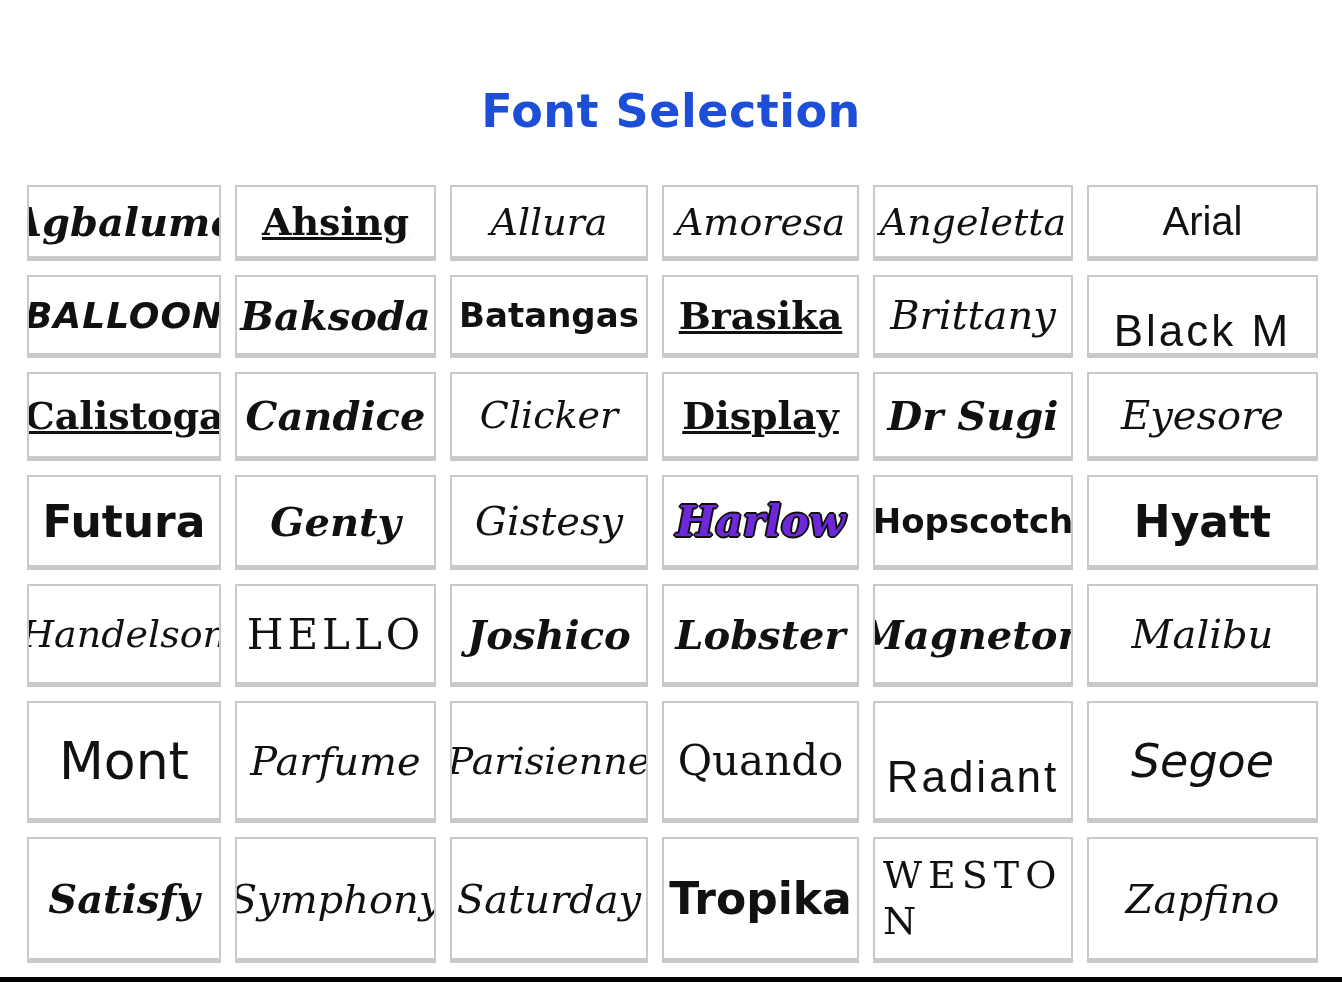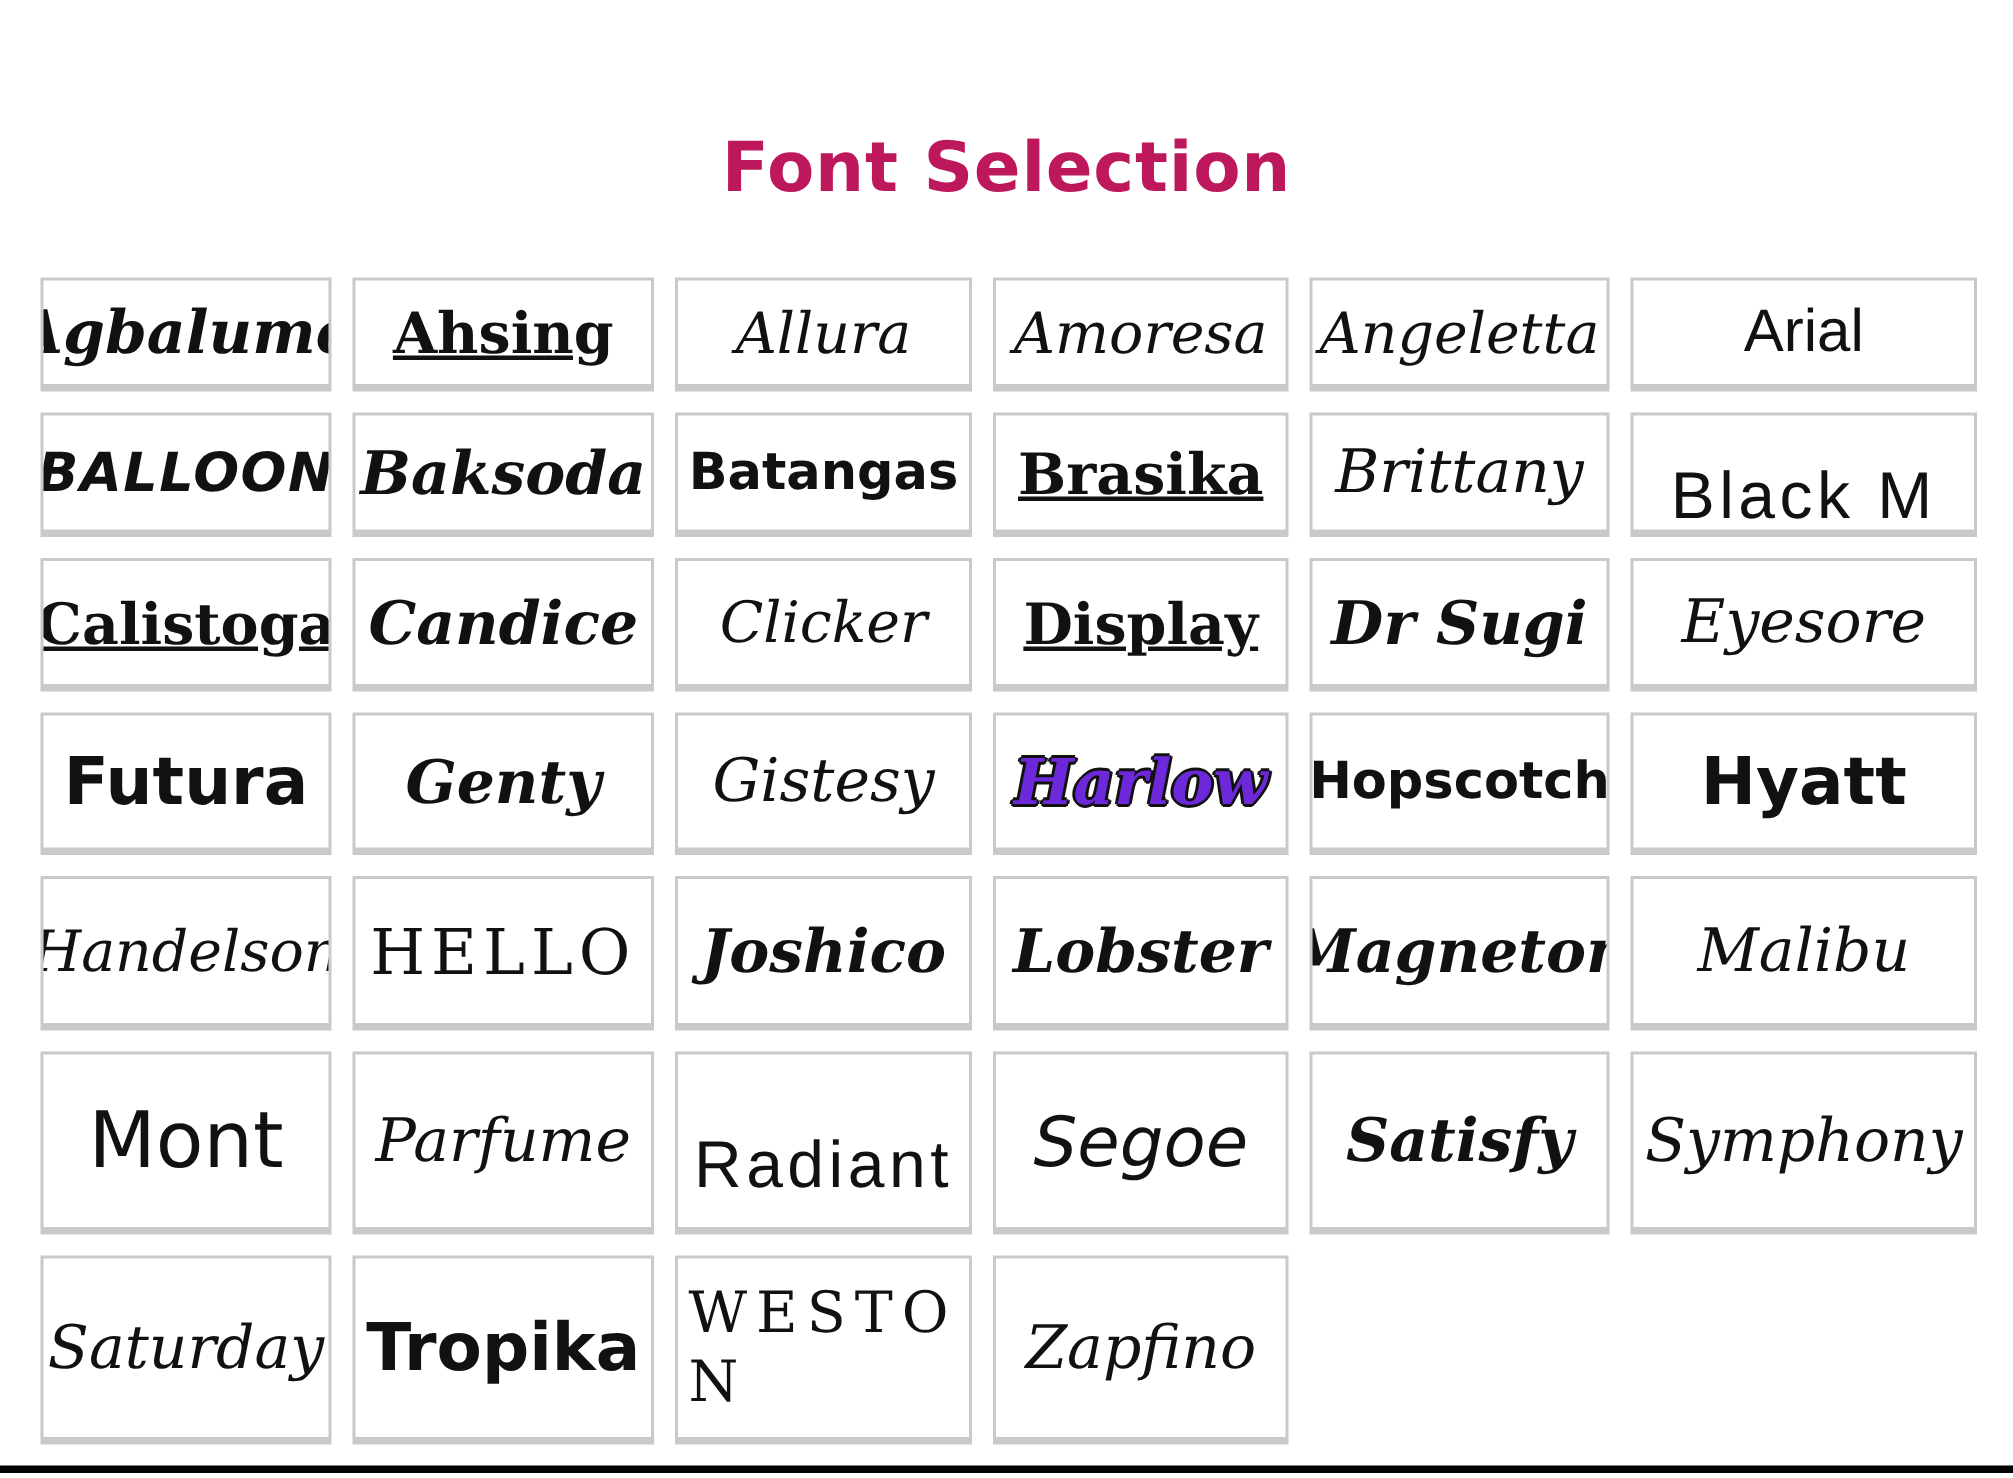--- a/index.html
+++ b/index.html
@@ -22,21 +22,21 @@
     position: absolute;
     top: 84px;
     left: 0;
     width: 100%;
     margin: 0;
     text-align: center;
     font-family: "DejaVu Sans", sans-serif;
     font-weight: 700;
     font-size: 46px;
     letter-spacing: 0.5px;
-    color: #be185d;
+    color: #1d4ed8;
   }
   .font-grid {
     position: absolute;
     left: 27px;
     top: 185px;
     display: grid;
     grid-template-columns: 194px 201px 198px 197px 200px 231px;
     grid-template-rows: 76px 83px 89px 95px 103px 122px 126px;
     gap: 14px;
   }
@@ -215,21 +215,27 @@
   </div>
 
   <div class="cell">
     <span class="font-label st-sans-large">Mont</span>
   </div>
 
   <div class="cell">
     <span class="font-label st-script-thin">Parfume</span>
   </div>
 
-
+  <div class="cell">
+    <span class="font-label st-script">Parisienne</span>
+  </div>
+
+  <div class="cell">
+    <span class="font-label st-serif">Quando</span>
+  </div>
 
   <div class="cell">
     <span class="font-label st-elegant">Radiant</span>
   </div>
 
   <div class="cell">
     <span class="font-label st-hand">Segoe</span>
   </div>
 
   <div class="cell">

